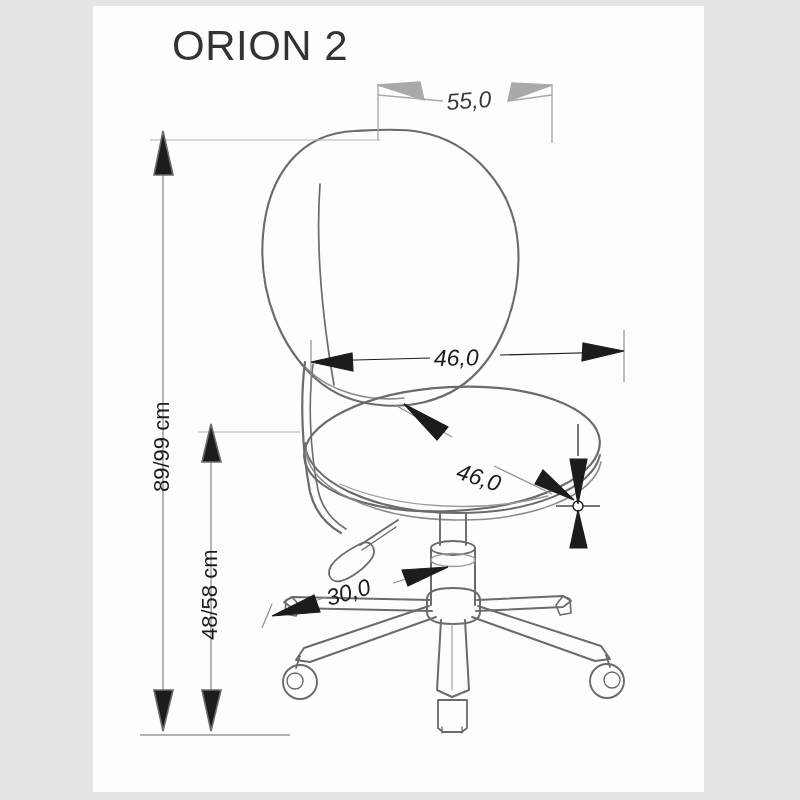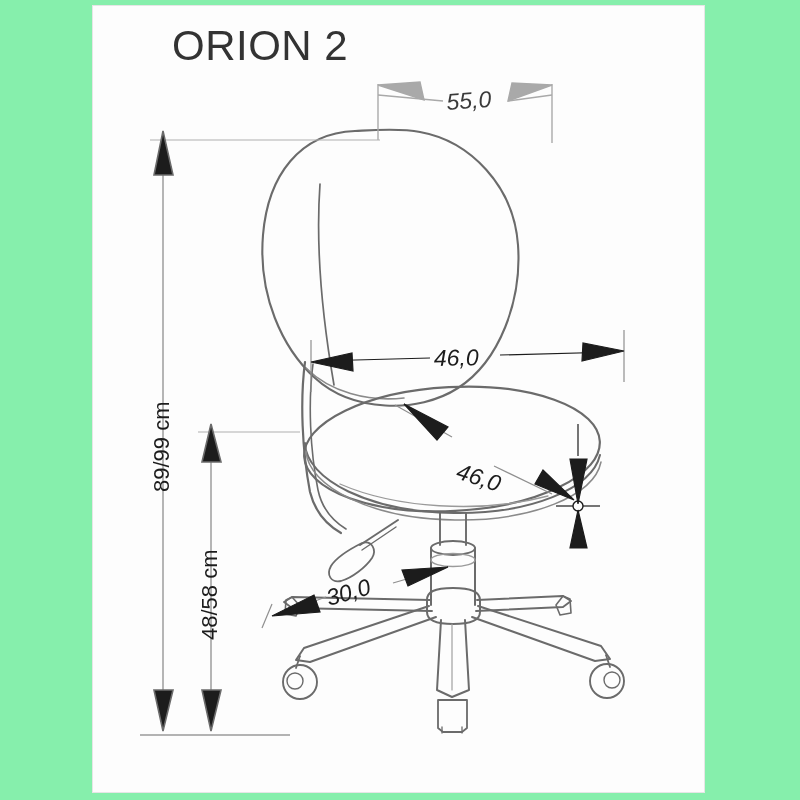--- a/index.html
+++ b/index.html
@@ -4,21 +4,21 @@
 <style>
   html, body {
     margin: 0;
     padding: 0;
     background: #ffffff;
   }
   #page {
     position: relative;
     width: 800px;
     height: 800px;
-    background: #86efac;
+    background: #e5e5e5;
     font-family: "Liberation Sans", sans-serif;
     overflow: hidden;
   }
   #frame {
     position: absolute;
     left: 92px;
     top: 5px;
     width: 613px;
     height: 788px;
     border: 1px solid #e6e6e6;

